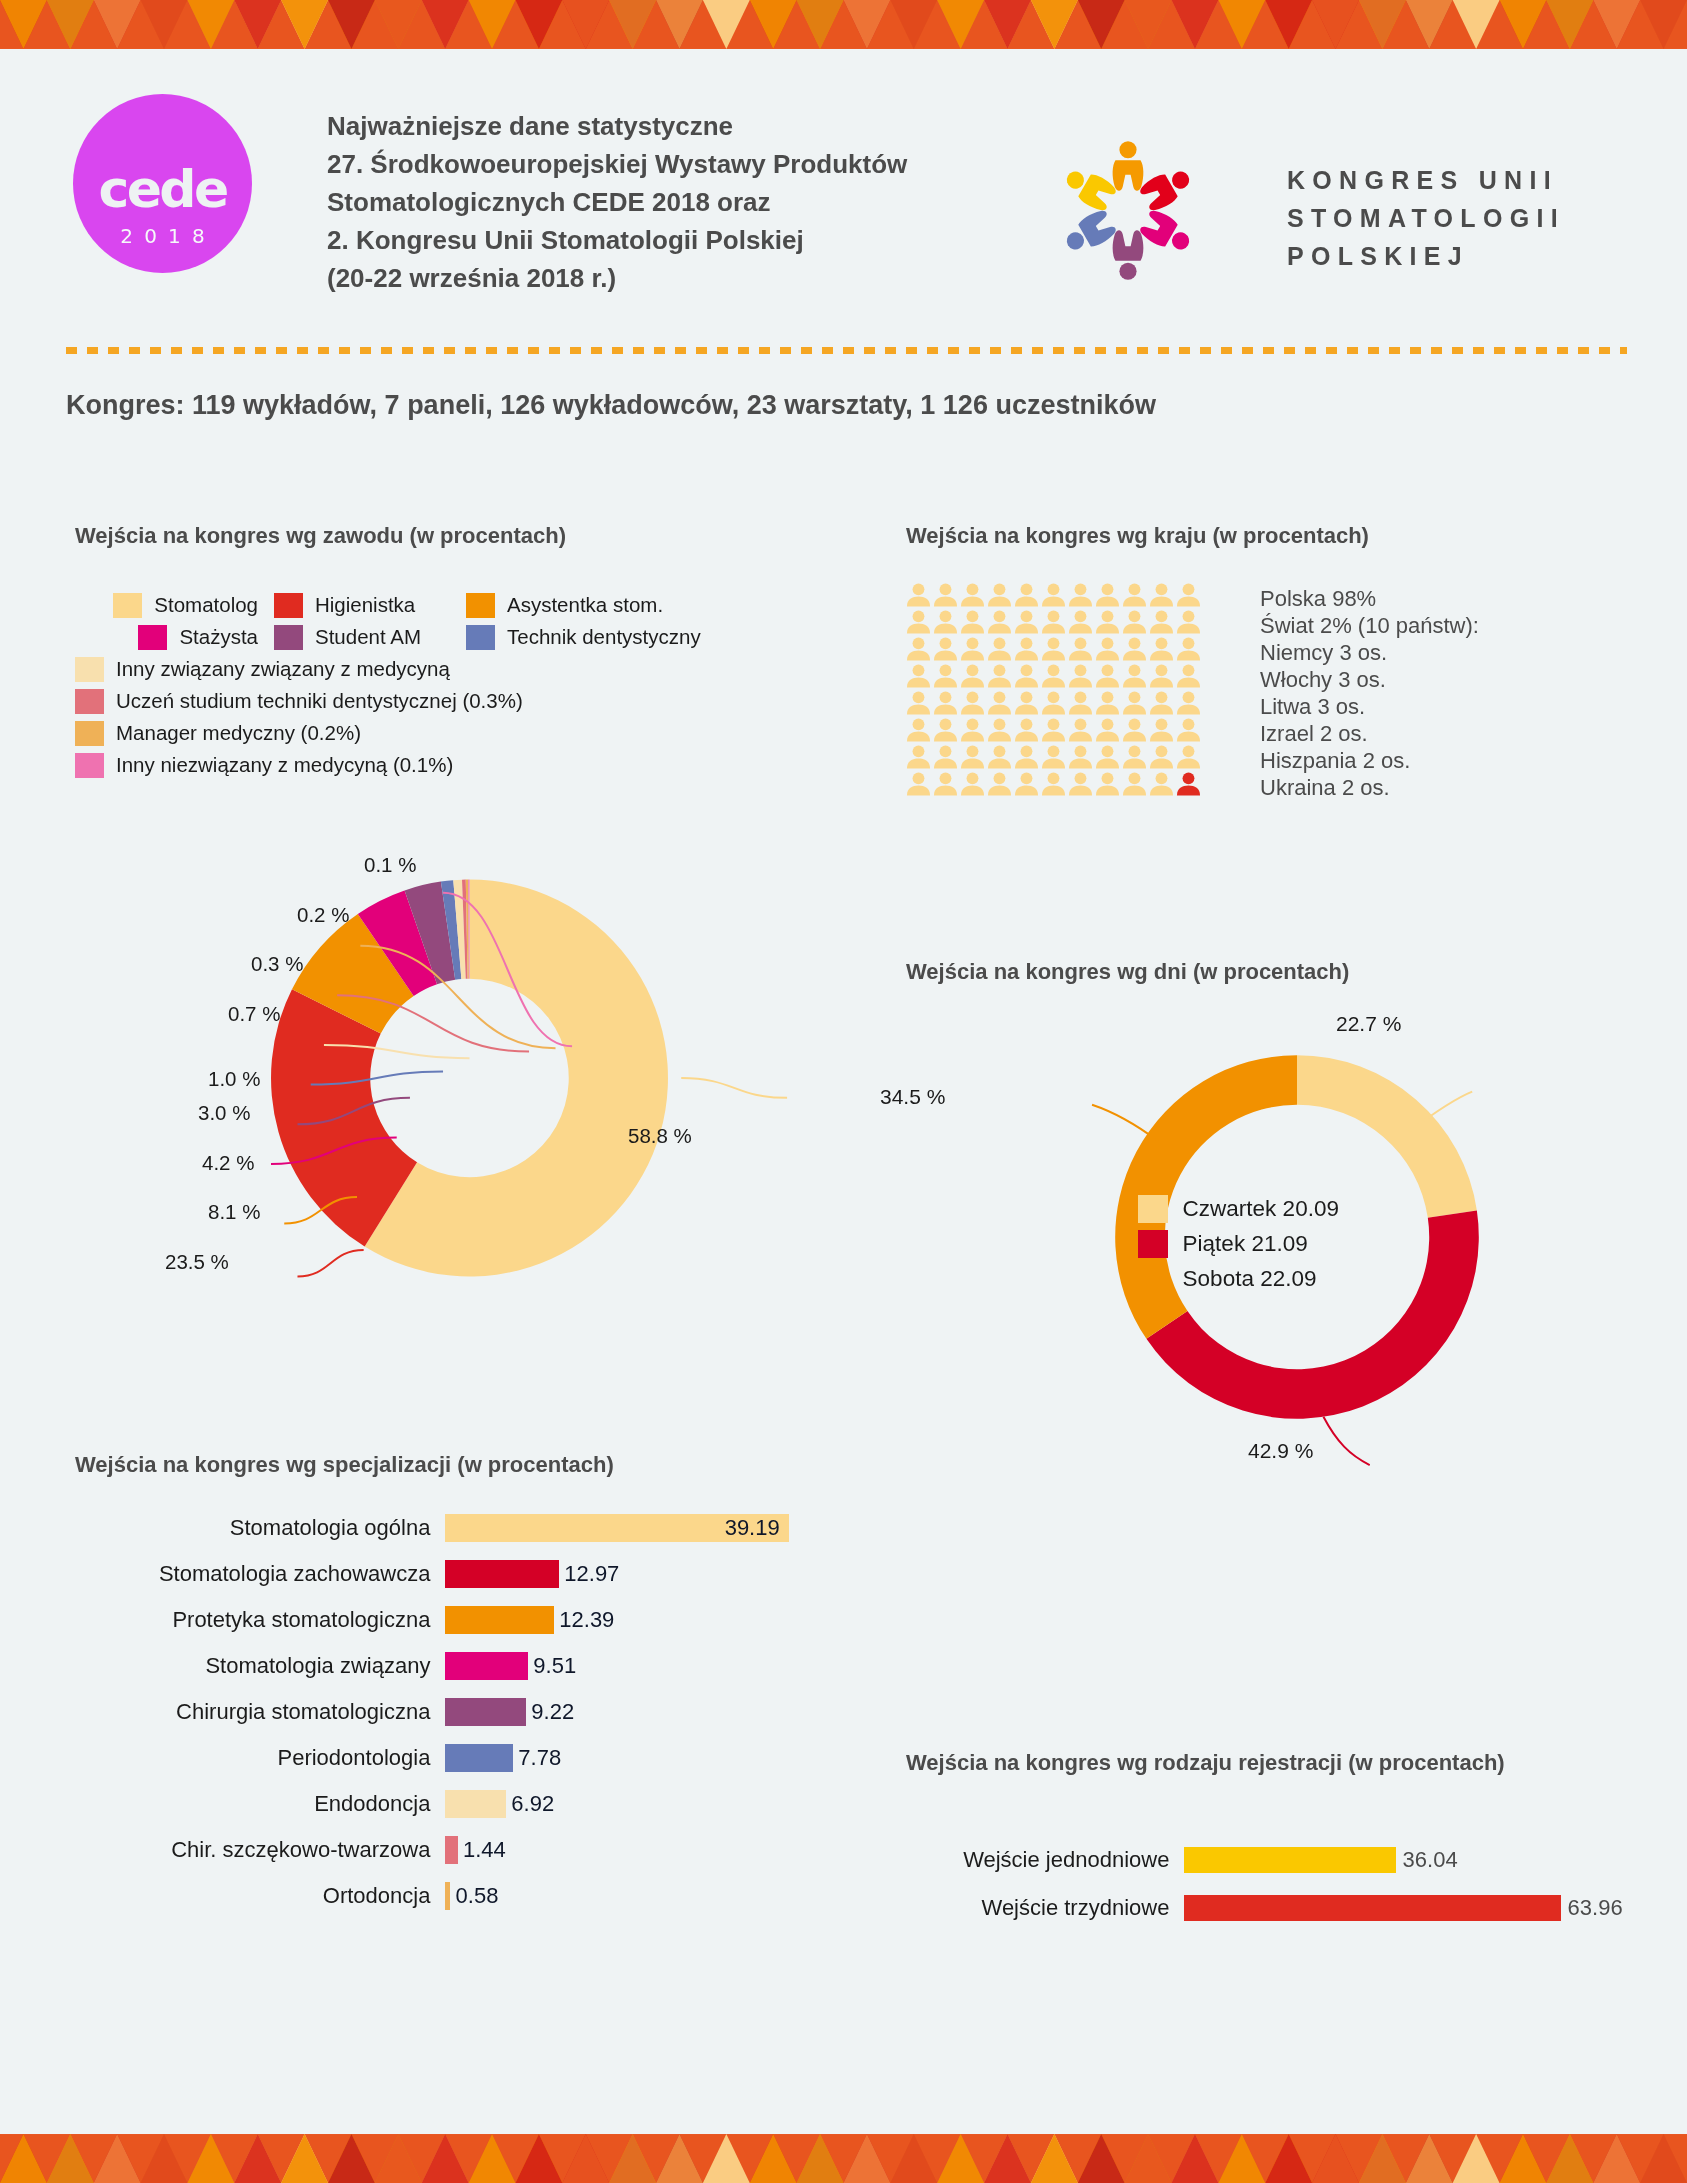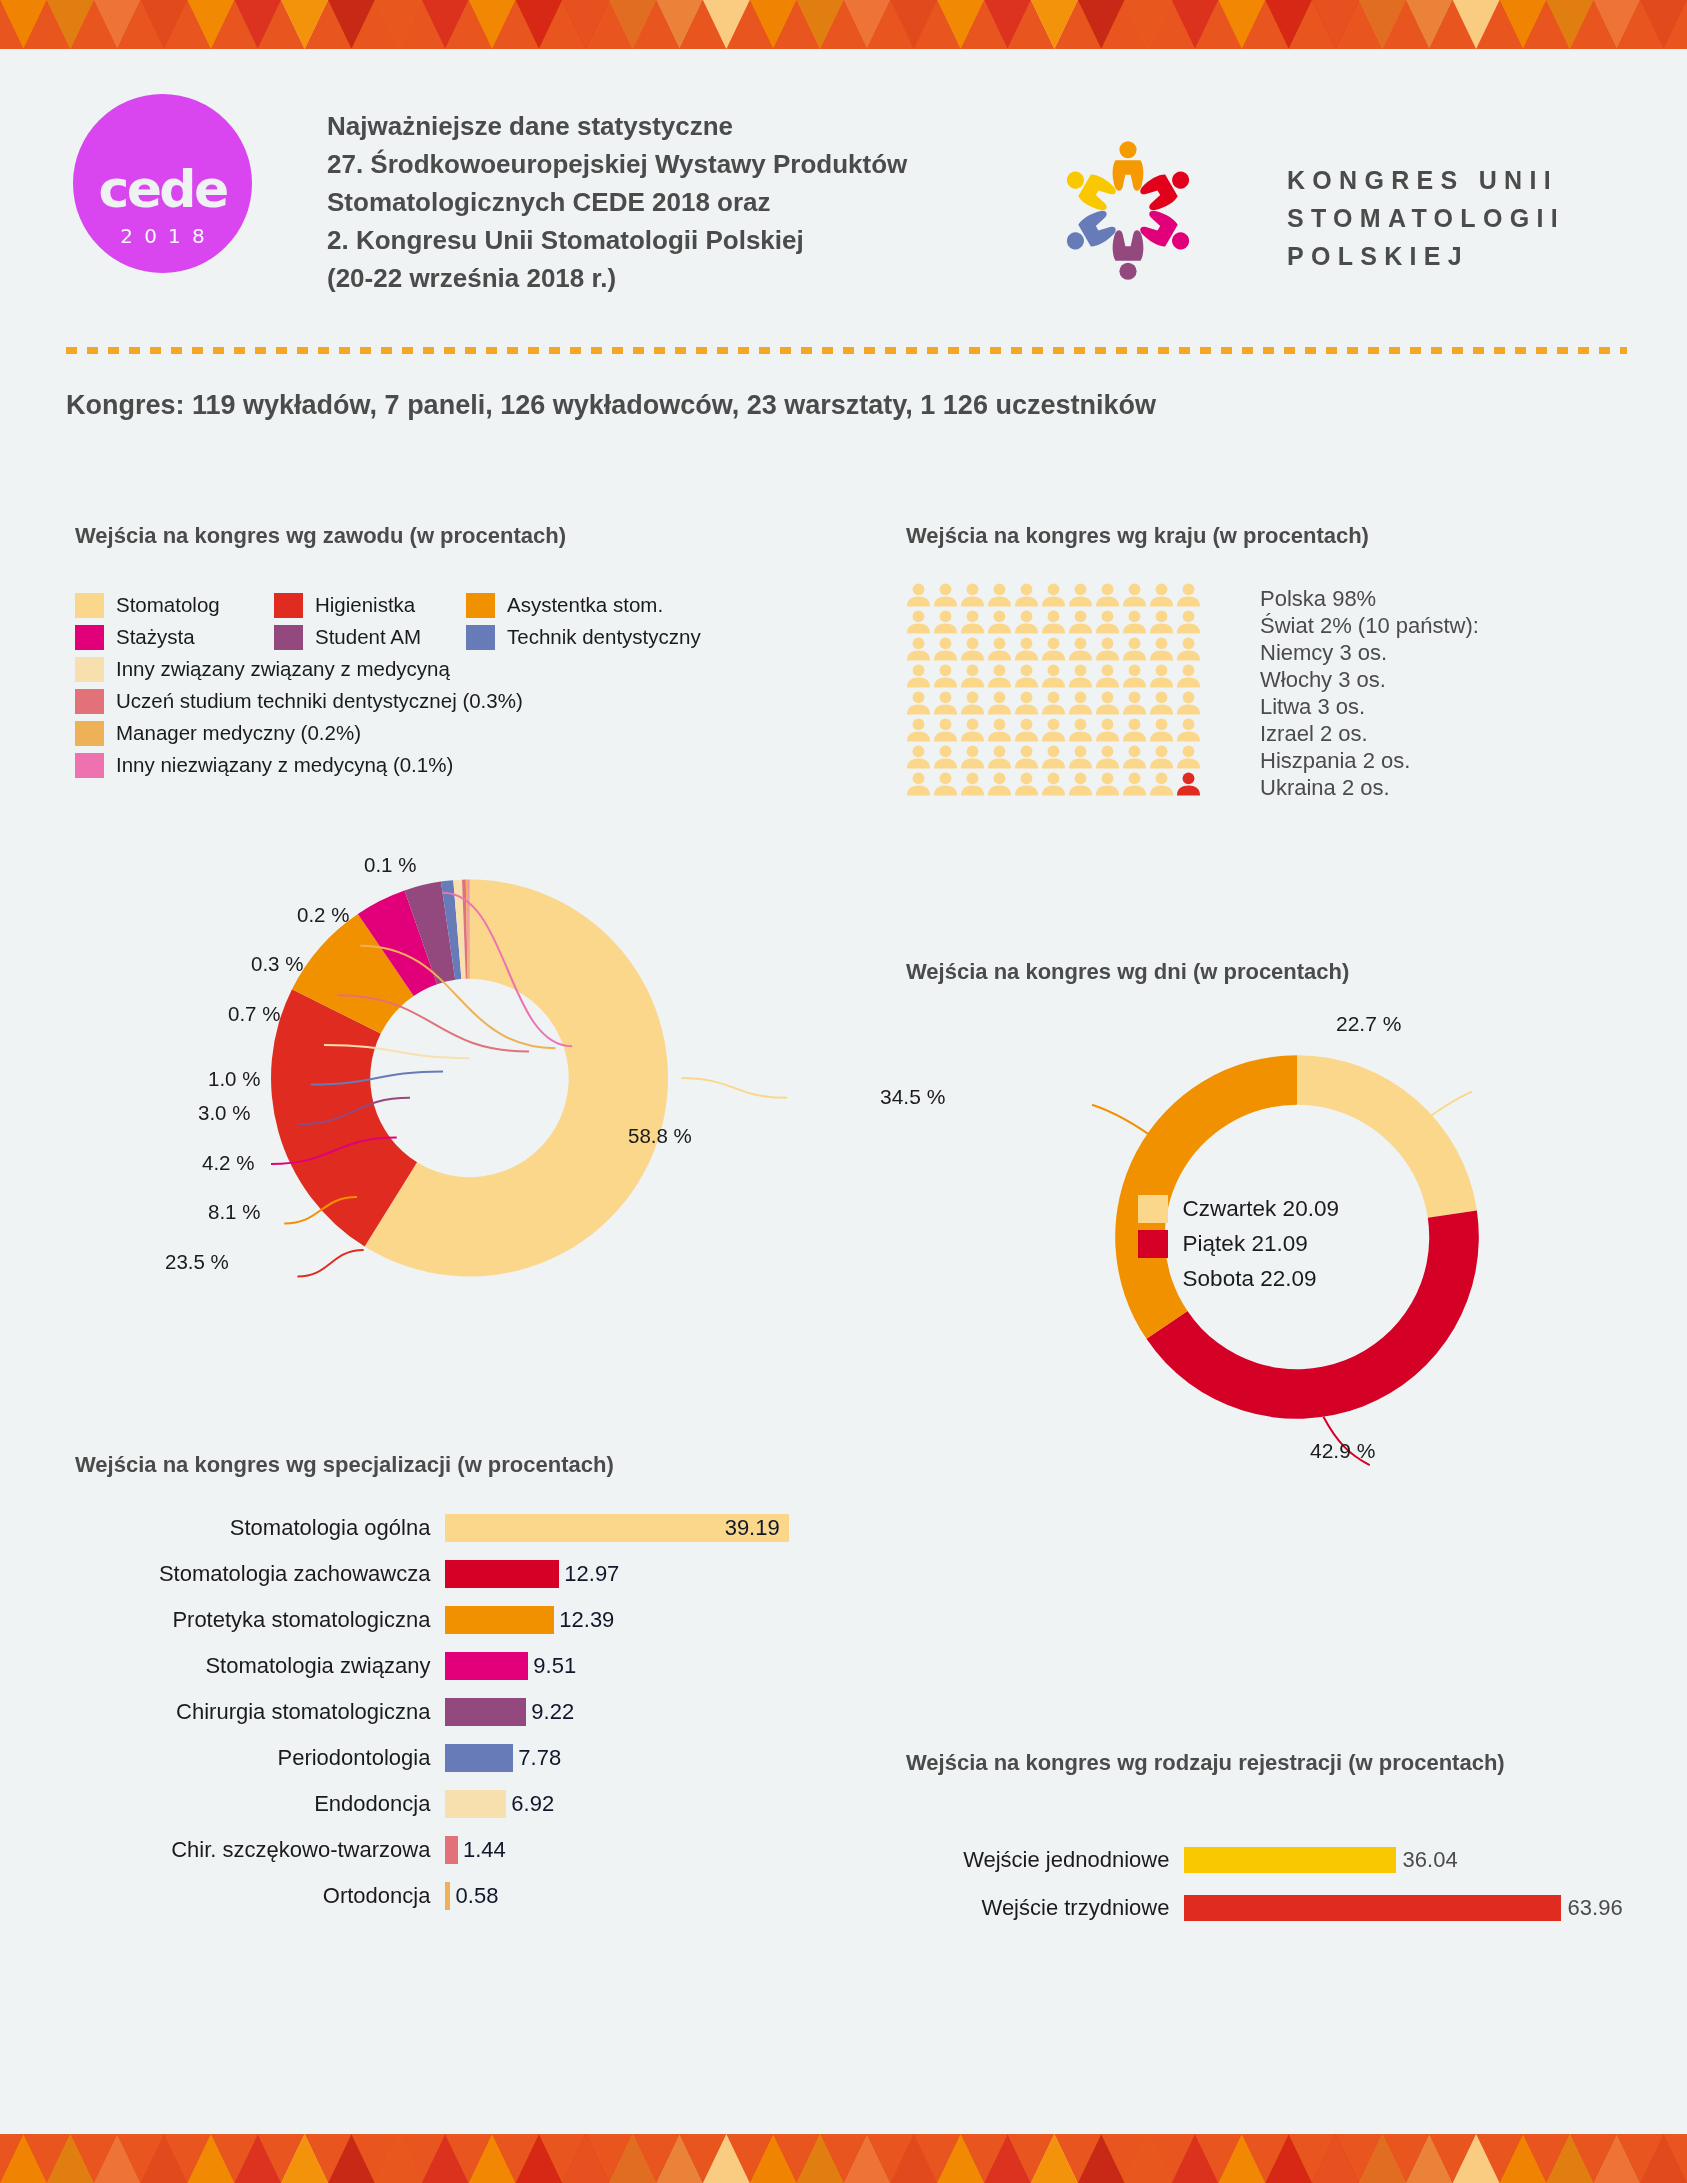--- a/index.html
+++ b/index.html
@@ -75,21 +75,21 @@
   #title-dni    { left:906px; top:959px; }
   #title-spec   { left:75px;  top:1452px; }
   #title-rej    { left:906px; top:1750px; }
 
   
   .occ-legend { position:absolute; left:75px; top:589px; width:794px; }
   .occ-row { display:flex; align-items:center; height:32px; }
   .occ-item { display:flex; align-items:center; }
   .occ-sw { width:29px; height:25px; flex:0 0 29px; }
   .occ-lbl { font-size:20.5px; color:#1b1b1b; margin-left:12px; white-space:nowrap; }
-  .occ-item.c1 { width:183px; }
+  .occ-item.c1 { width:183px;justify-content:flex-end; }
   .occ-item.c2 { width:192px;margin-left:16px; }
 
   
   .occ-chart { position:absolute; left:99px; top:853px; width:741px; height:450px; }
   .occ-chart svg { position:absolute; left:0; top:0; }
   .callout {
     position:absolute; font-size:20.5px; color:#1b1b1b; white-space:nowrap;
   }
 
   
@@ -762,21 +762,21 @@
     <span class="days-lbl">Piątek 21.09</span>
   </div>
   <div class="days-row">
     <span class="days-sw" style="background:#f29100"></span>
     <span class="days-lbl">Sobota 22.09</span>
   </div>
 </div>
 <div id="days-callouts">
     <div class="days-callout" style="left: 1336px; top: 1012px;">22.7 %</div>
     <div class="days-callout" style="left: 880px; top: 1085px;">34.5 %</div>
-    <div class="days-callout" style="left: 1310px; top: 1439px;">42.9 %</div>
+    <div class="days-callout" style="left: 1248px; top: 1439px;">42.9 %</div>
   </div>
 
 <div class="sect-title" id="title-spec">Wejścia na kongres wg specjalizacji (w procentach)</div>
 <div class="spec-wrap">
     <div class="spec-row">
       <div class="spec-name">Stomatologia ogólna</div>
       <div class="spec-bar-zone">
         <div class="spec-bar" style="width: 344px; background: rgb(251, 215, 139);"></div>
         <span class="spec-val inside">39.19</span>
       </div>

